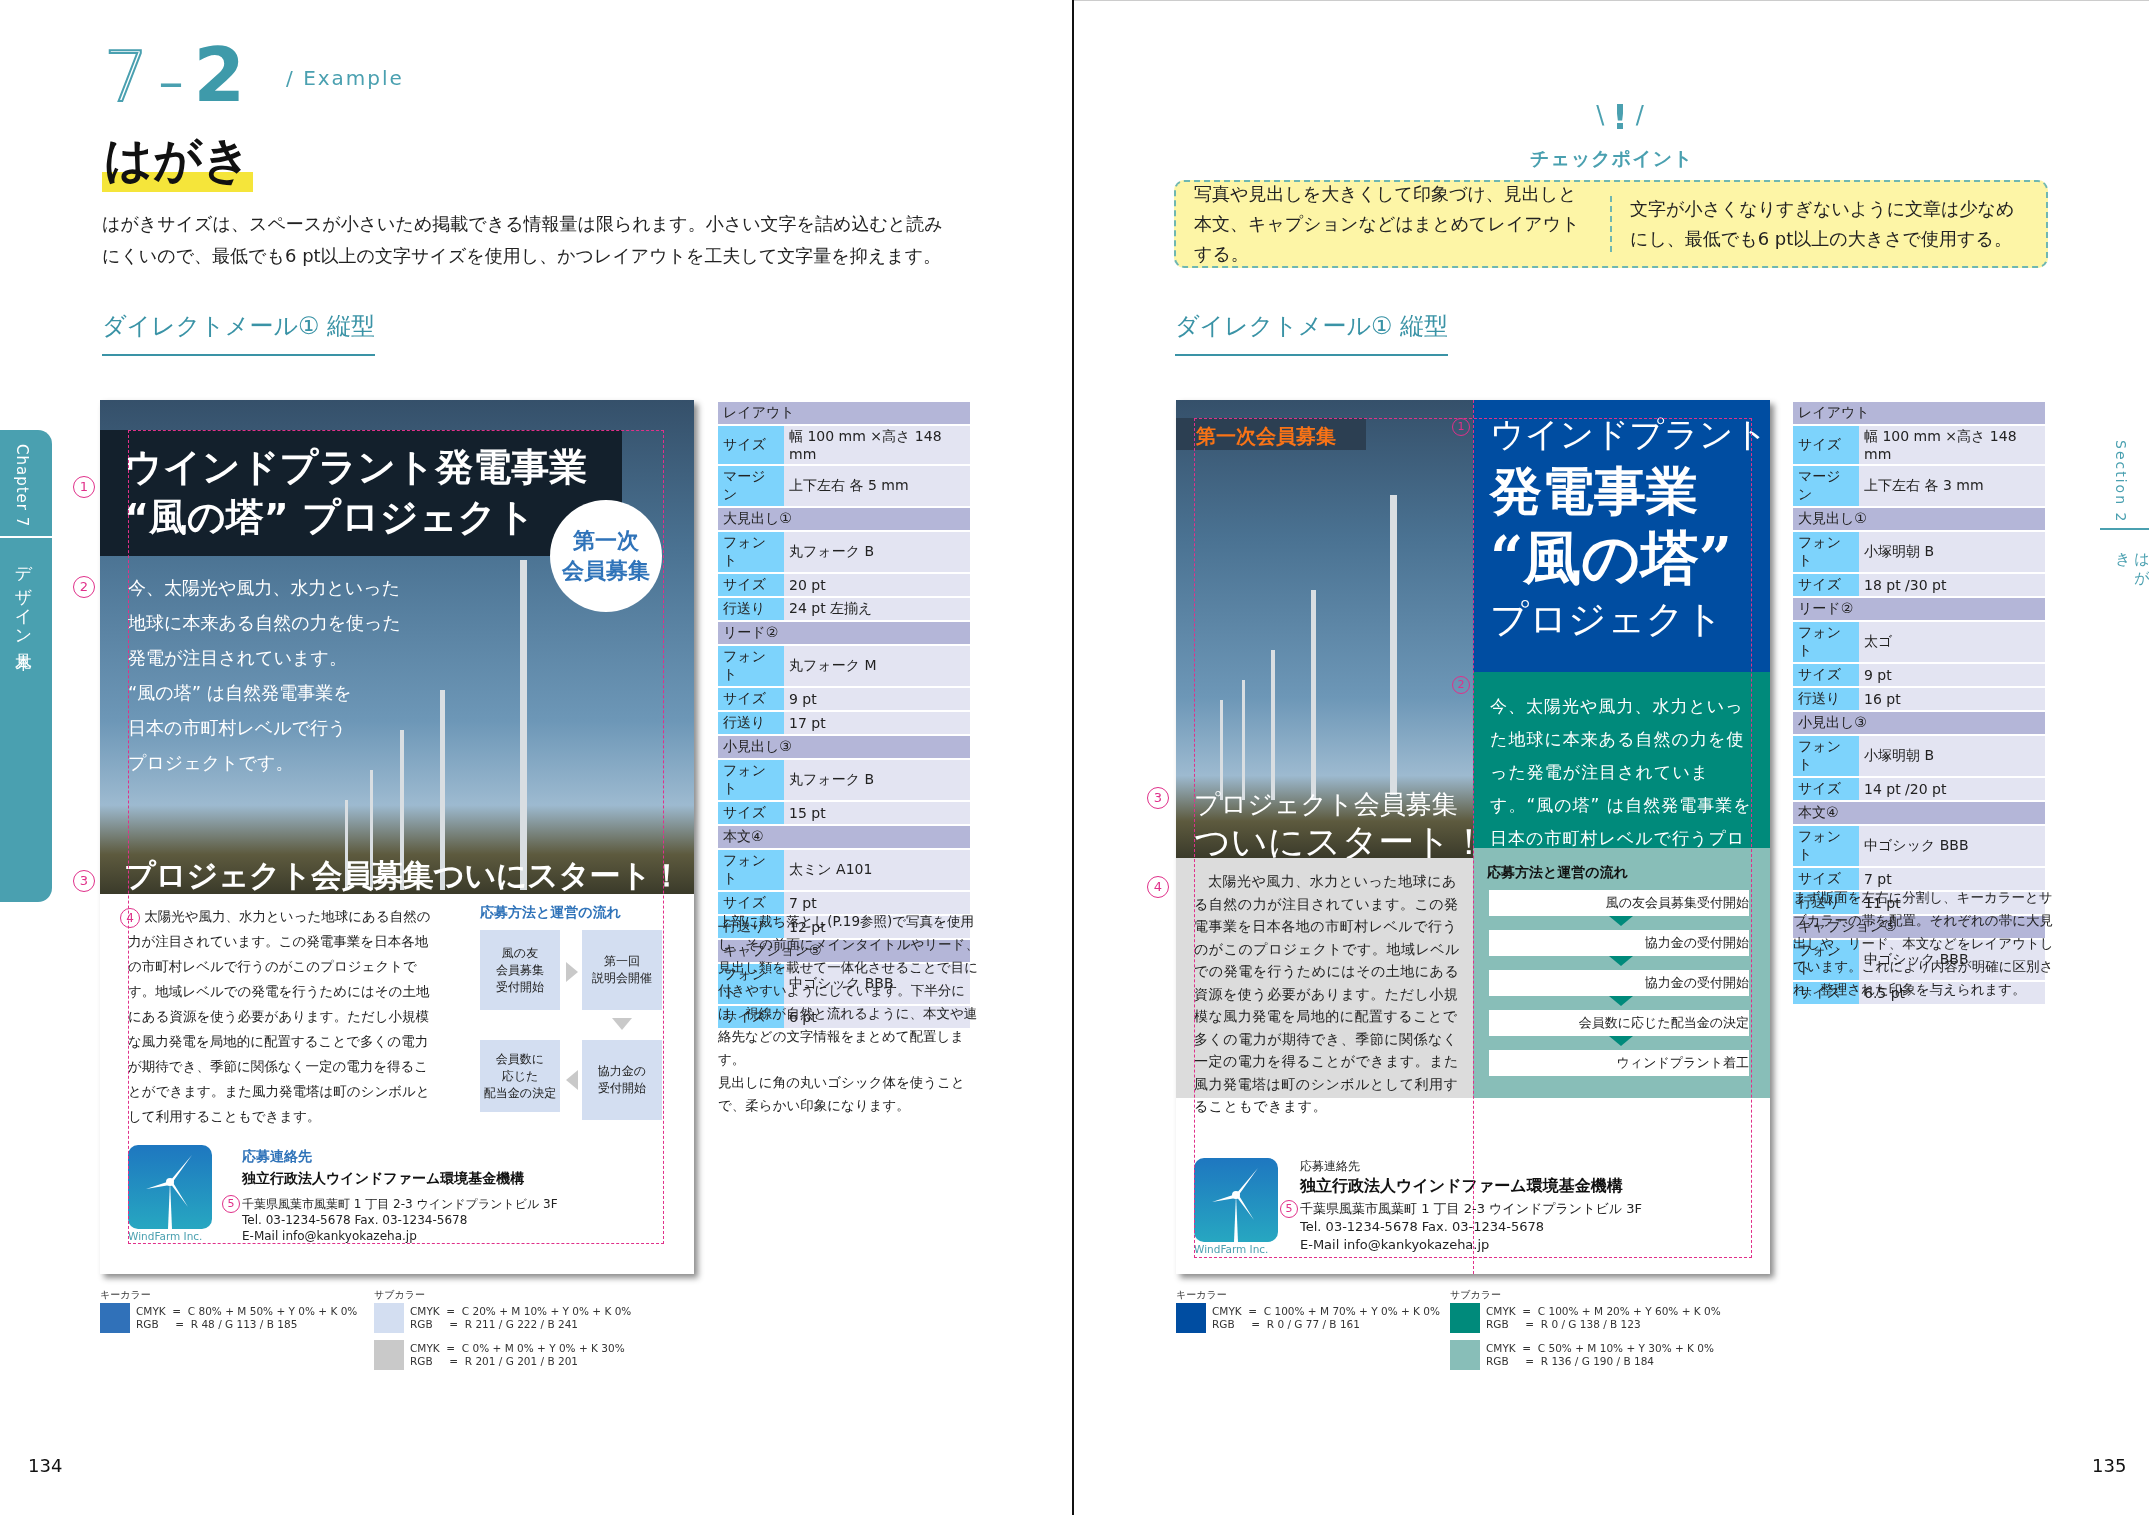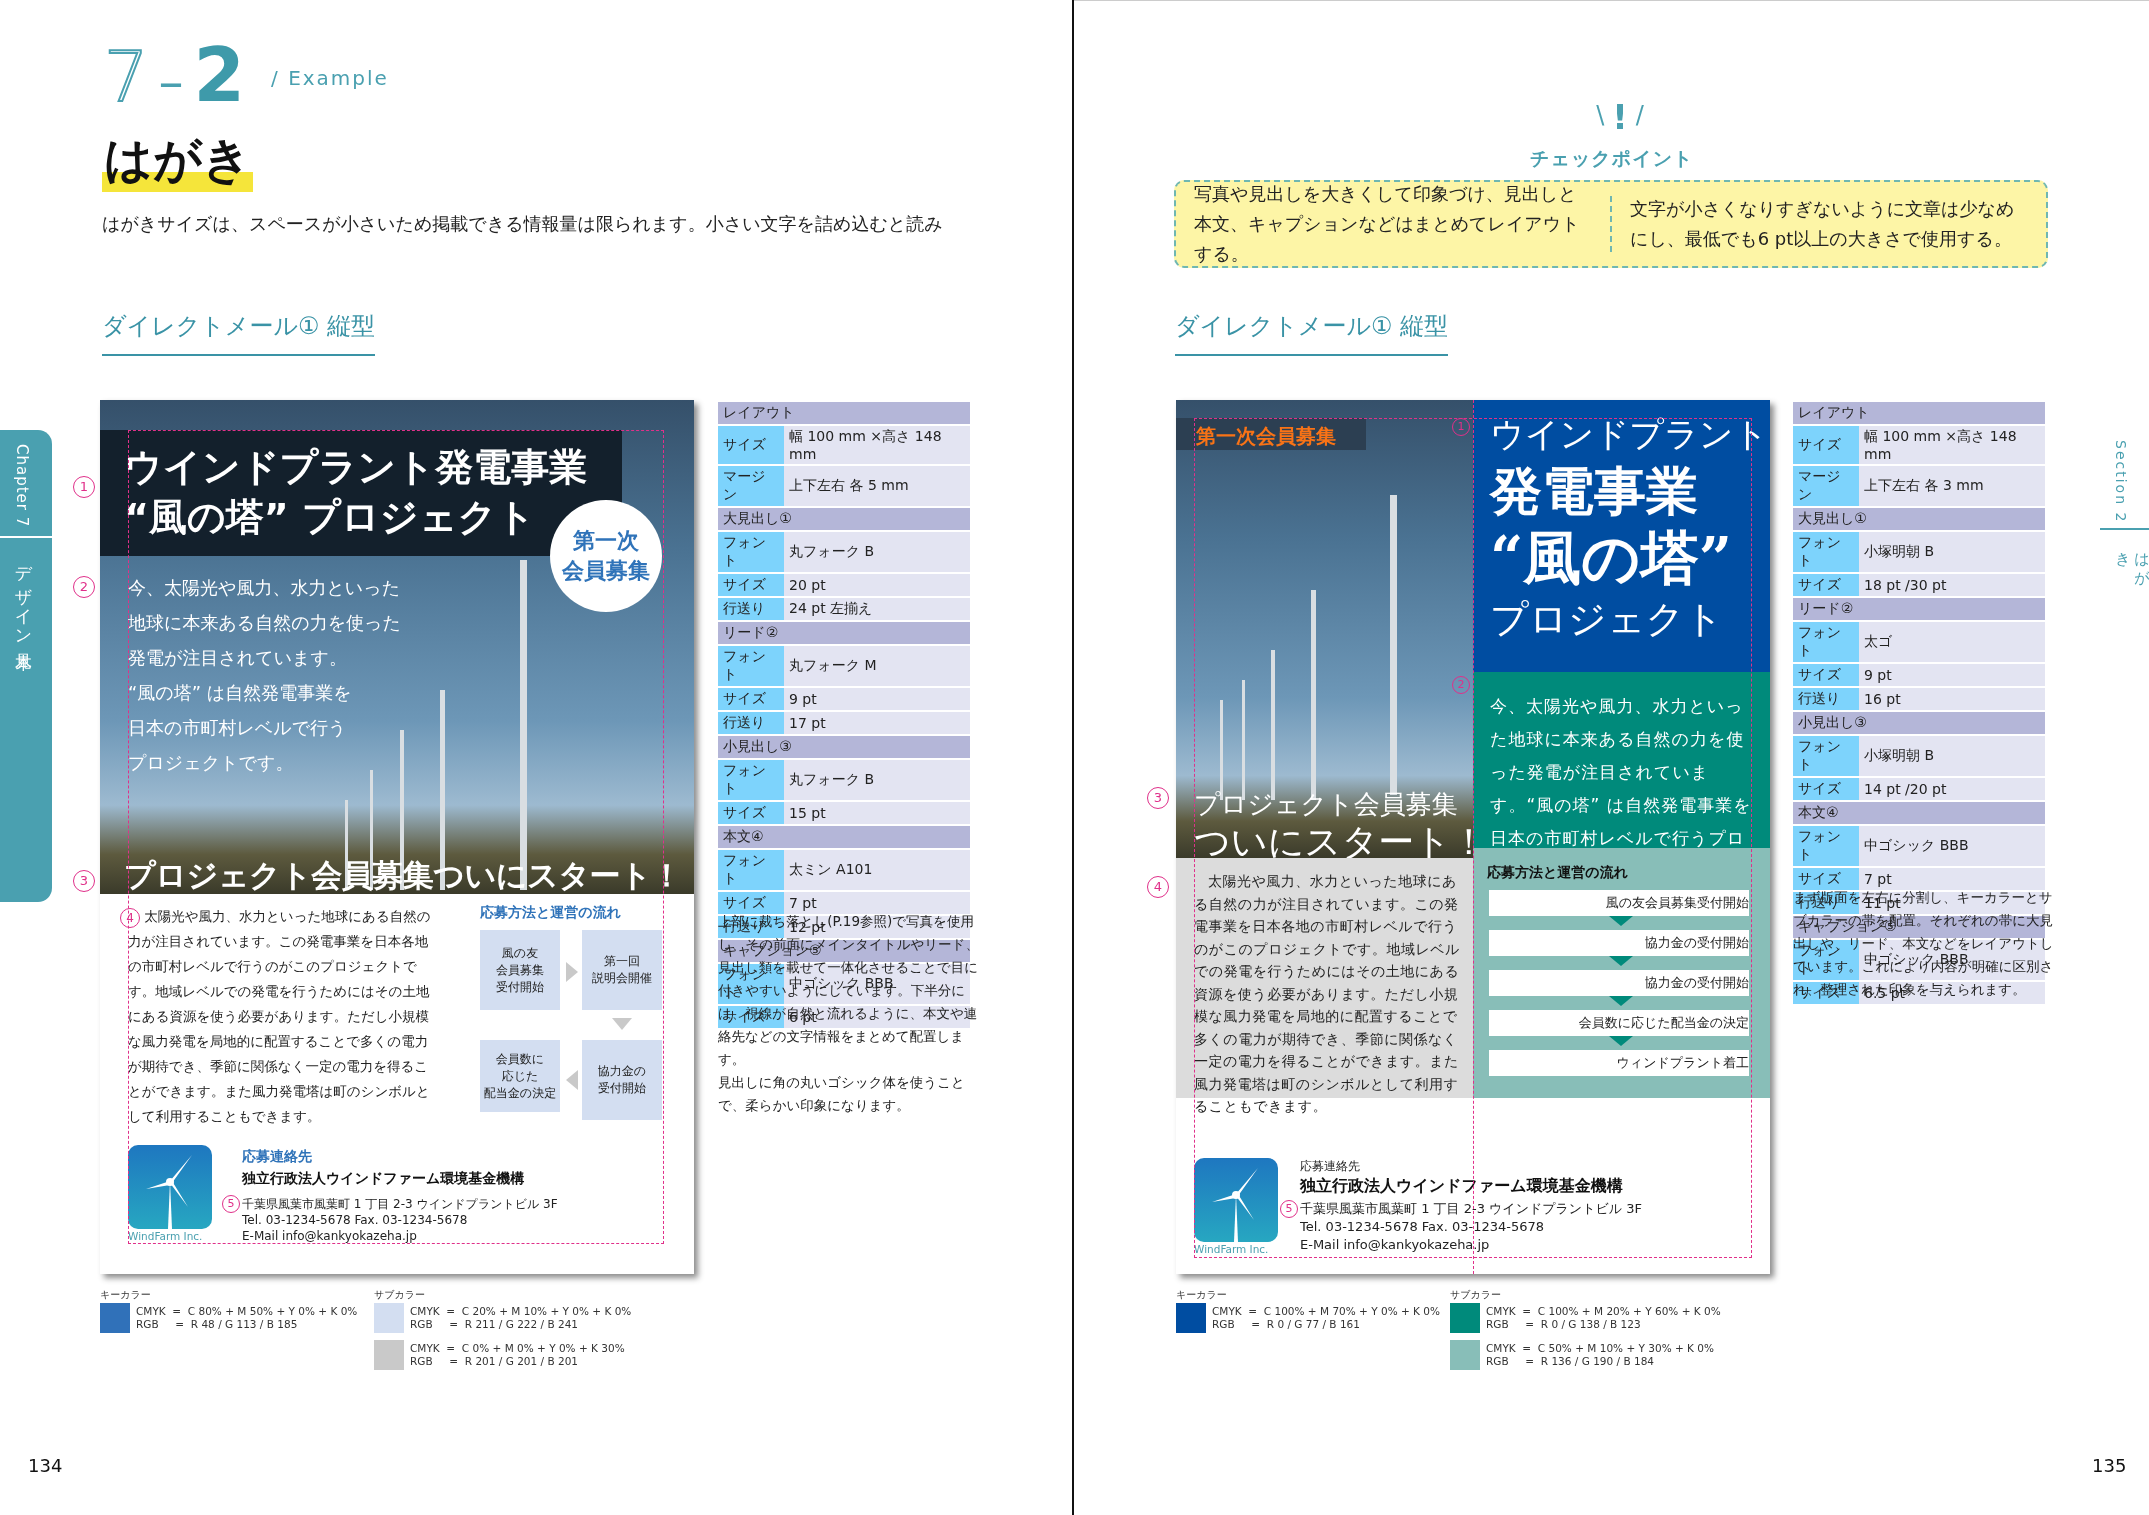--- a/index.html
+++ b/index.html
@@ -8,21 +8,21 @@
 #pL{left:0;width:1073px}
 #pR{left:1073px;width:1076px}
 .gutter{position:absolute;left:1072px;top:0;width:2px;height:1515px;background:#111}
 .topline{position:absolute;left:0;top:0;width:2149px;height:1px;background:#ccc}
 .abs{position:absolute}
 
 .secnum{position:absolute;left:104px;top:38px;display:flex;align-items:flex-end;gap:10px}
 .secnum .n1{font-size:70px;font-weight:300;color:transparent;-webkit-text-stroke:2px #4aa0b0;line-height:1}
 .secnum .dash{font-size:50px;color:#4aa0b0;line-height:1.2}
 .secnum .n2{font-size:74px;font-weight:bold;color:#3e9aaa;line-height:1}
-.secnum .ex{font-size:20px;color:#4aa0b0;letter-spacing:2px;margin-left:16px;margin-bottom:22px}
+.secnum .ex{font-size:20px;color:#4aa0b0;letter-spacing:2px;margin-left:31px;margin-bottom:22px}
 .h1{position:absolute;left:102px;top:128px;font-size:48px;font-weight:bold;color:#111;padding:0 2px;background:linear-gradient(transparent 68%,#f5e53a 68%)}
 .intro{position:absolute;left:102px;top:208px;width:880px;font-size:18px;line-height:32px;color:#222}
 .subhead{position:absolute;font-size:24px;color:#3a93a6;border-bottom:2px solid #3a93a6;padding-bottom:12px}
 
 .chaptab{position:absolute;left:0;top:430px;width:52px;height:472px;background:#4aa0b0;border-radius:0 14px 14px 0}
 .chaptab .t1{position:absolute;left:13px;top:14px;writing-mode:vertical-rl;color:#fff;font-size:15px;letter-spacing:1px}
 .chaptab .sep{position:absolute;left:0;top:106px;width:52px;height:2px;background:#fff}
 .chaptab .t2{position:absolute;left:13px;top:124px;writing-mode:vertical-rl;color:#fff;font-size:17px;letter-spacing:2px}
 .sectab{position:absolute;left:2100px;top:440px;width:49px;height:150px}
 .sectab .t1{position:absolute;left:13px;top:0;writing-mode:vertical-rl;color:#4aa0b0;font-size:14px;letter-spacing:2px}
@@ -71,20 +71,21 @@
 <div class="page" id="pL">
   <div class="secnum">
     <span class="n1">7</span>
     <span class="dash">–</span>
     <span class="n2">2</span>
     <span class="ex">/ Example</span>
   </div>
   <div class="h1">はがき</div>
   <div class="intro">
     <div>はがきサイズは、スペースが小さいため掲載できる情報量は限られます。小さい文字を詰め込むと読み</div>
+    <div>にくいので、最低でも6 pt以上の文字サイズを使用し、かつレイアウトを工夫して文字量を抑えます。</div>
   </div>
   <div class="subhead" style="left:102px;top:310px">ダイレクトメール① 縦型</div>
 
   <div class="chaptab">
     <span class="t1">Chapter 7</span>
     <span class="sep"></span>
     <span class="t2">デザイン見本</span>
   </div>
 
   <div class="num" style="left:73px;top:476px">1</div>

